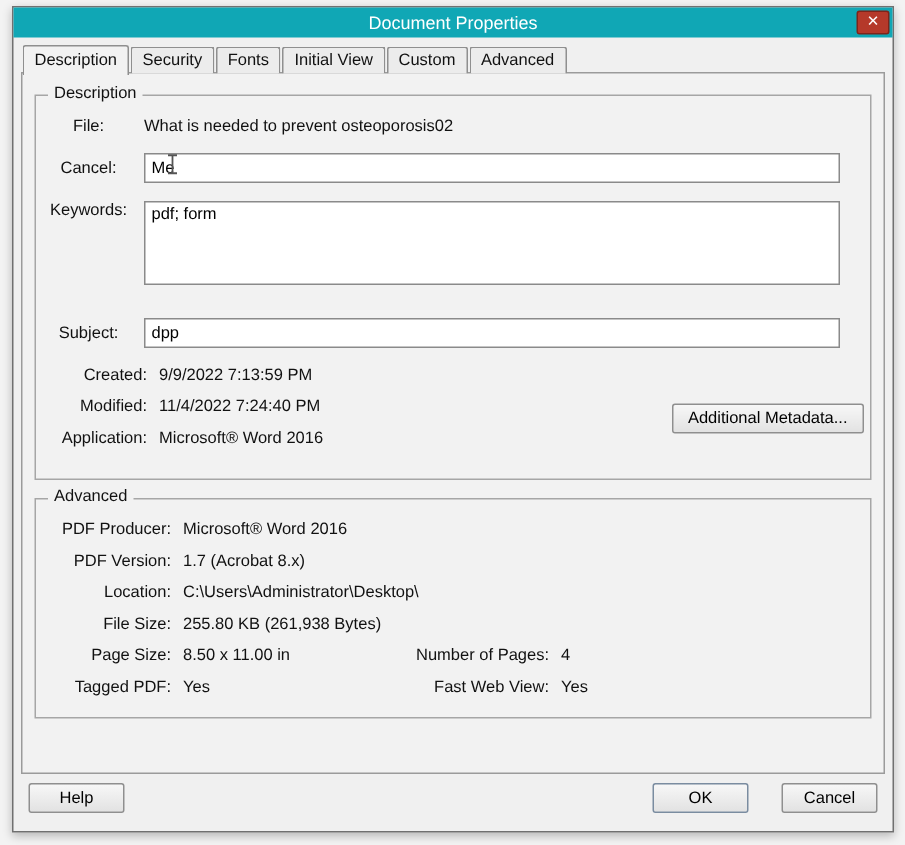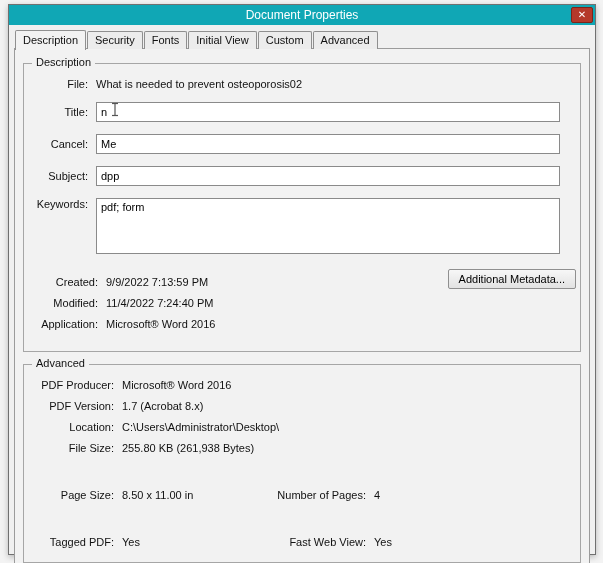--- a/index.html
+++ b/index.html
@@ -46,21 +46,21 @@
   }
   .groupbox{
     position:relative;border:1px solid #a6a6a6;margin:10px 8px 12px;
     padding:14px 10px 12px 6px;background:#f2f2f2;
   }
   .groupbox .legend{
     position:absolute;top:-8px;left:8px;background:#f2f2f2;padding:0 4px;
   }
   
   .drow{display:flex;align-items:center;margin-bottom:12px;}
-  .dlbl{flex:0 0 58px;text-align:right;margin-right:8px;}
+  .dlbl{flex:0 0 58px;text-align:center;margin-right:8px;}
   .dlbl2{flex:0 0 68px;text-align:right;margin-right:8px;}
   .dval{flex:1;}
   .drow input{
     flex:1;height:16px;border:1px solid #8a8a8a;background:#fff;
     font-family:inherit;font-size:11px;padding:1px 4px;margin-right:10px;
   }
   .drow textarea{
     flex:1;height:50px;border:1px solid #8a8a8a;background:#fff;
     font-family:inherit;font-size:11px;padding:2px 4px;margin-right:10px;resize:none;
   }
@@ -70,21 +70,21 @@
   .meta-btn{
     position:absolute;right:4px;top:205px;
     background:linear-gradient(#f7f7f7,#e2e2e2);border:1px solid #8f8f8f;
     border-radius:2px;font-family:inherit;font-size:11px;padding:3px 10px;min-width:110px;
   }
   
   .arow{display:flex;align-items:flex-end;margin-bottom:9px;}
   .arow:last-child{margin-bottom:2px;}
   .albl{flex:0 0 84px;text-align:right;margin-right:8px;}
   .aval{white-space:nowrap;}
-  .aval.w140{flex:0 0 140px;margin-top:26px;}
+  .aval.w140{flex:0 0 140px;}
   .albl2{flex:0 0 104px;text-align:right;margin-right:8px;}
   
   .footer{
     flex:0 0 32px;display:flex;align-items:center;padding:0 10px 6px;
   }
   .btn{
     background:linear-gradient(#f7f7f7,#e2e2e2);border:1px solid #8f8f8f;
     border-radius:2px;font-family:inherit;font-size:11px;
     min-width:64px;height:20px;padding:1px 10px;
   }
@@ -117,38 +117,34 @@
   <div class="tabpage">
 
     <div class="groupbox">
       <span class="legend">Description</span>
 
       <div class="drow">
         <span class="dlbl">File:</span>
         <span class="dval">What is needed to prevent osteoporosis02</span>
       </div>
 
-      <div class="drow">
-        <span class="dlbl">Title:</span>
-        <input type="text" value="n" style="">
-      </div>
 
       <div class="drow">
         <span class="dlbl">Cancel:</span>
         <input type="text" value="Me" style="">
       </div>
 
+      <div class="drow keywords">
+        <span class="dlbl">Keywords:</span>
+        <textarea style="">pdf; form</textarea>
+      </div>
+
       <div class="drow">
         <span class="dlbl">Subject:</span>
         <input type="text" value="dpp" style="">
-      </div>
-
-      <div class="drow keywords">
-        <span class="dlbl">Keywords:</span>
-        <textarea style="">pdf; form</textarea>
       </div>
 
       <div class="drow meta">
         <span class="dlbl2">Created:</span>
         <span class="dval">9/9/2022 7:13:59 PM</span>
       </div>
 
       <div class="drow meta">
         <span class="dlbl2">Modified:</span>
         <span class="dval">11/4/2022 7:24:40 PM</span>

